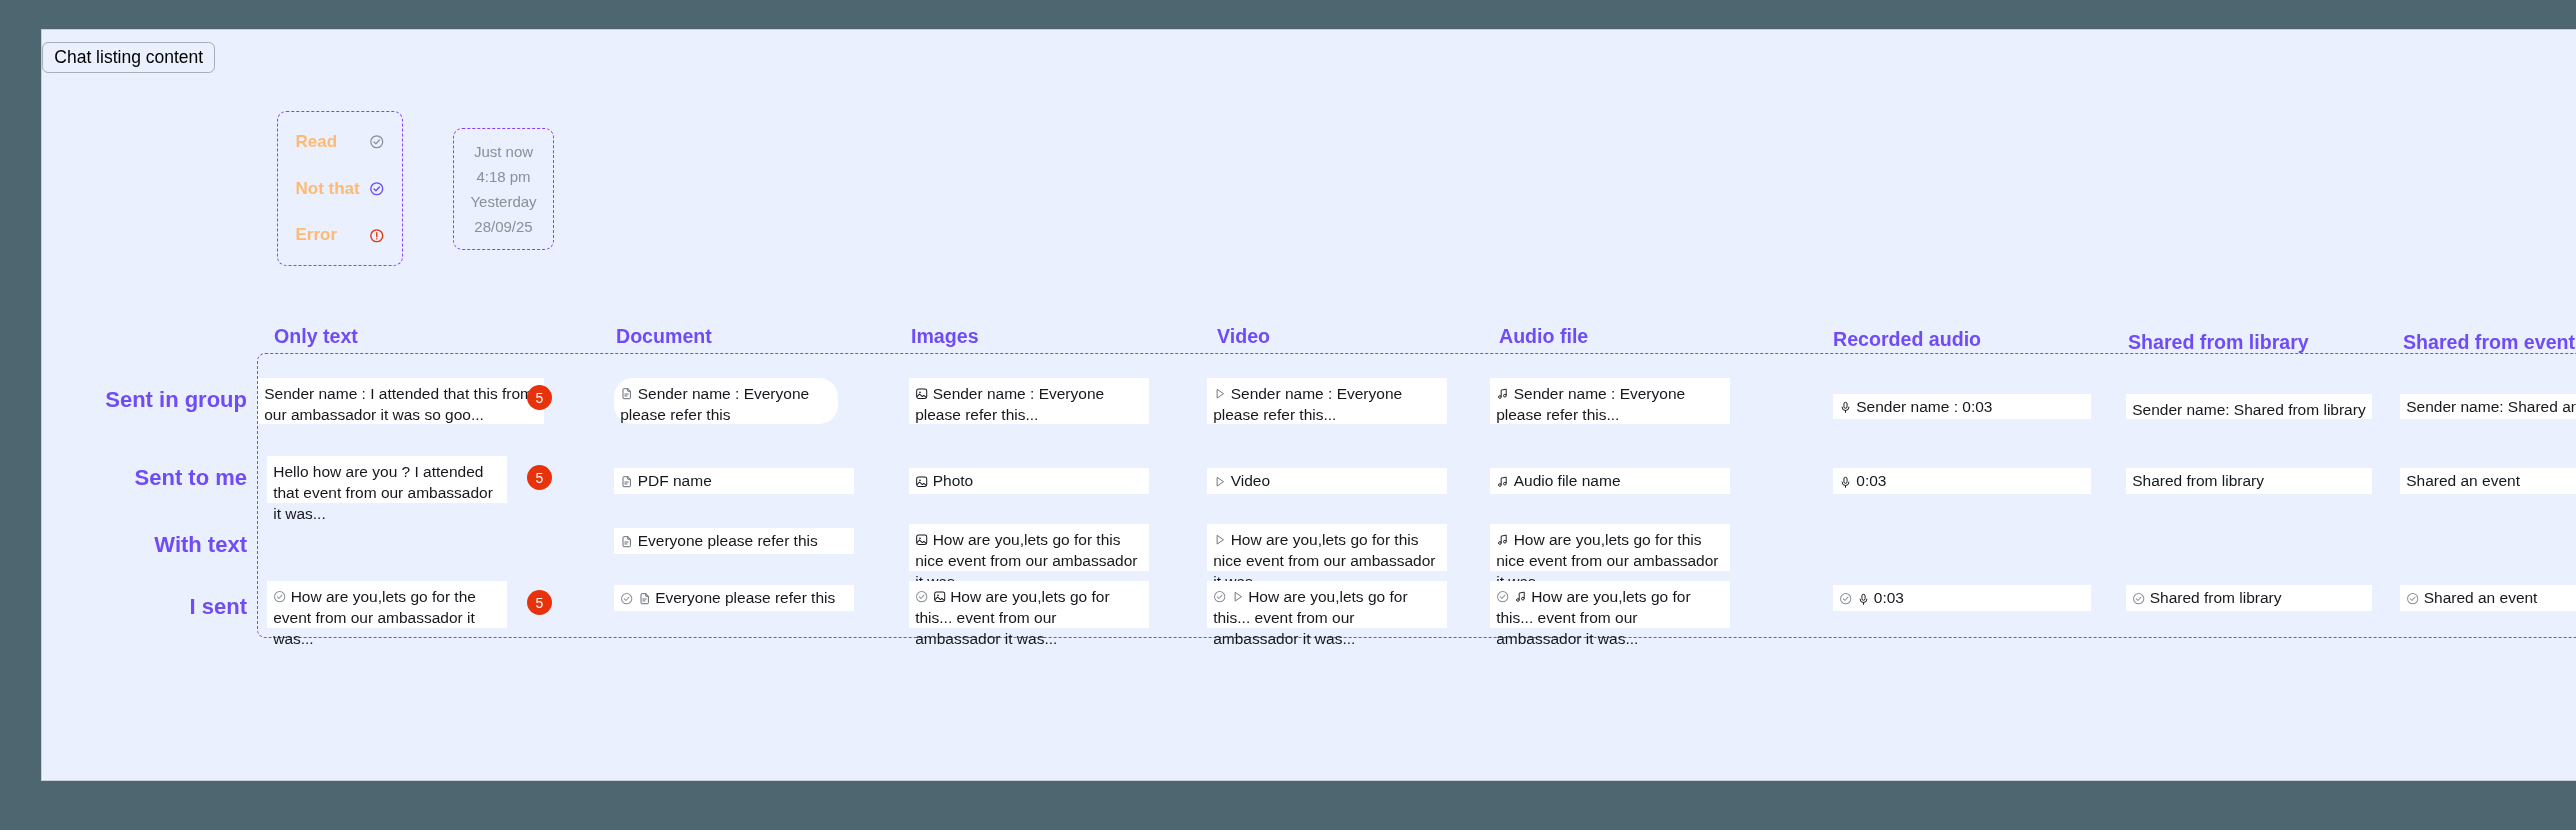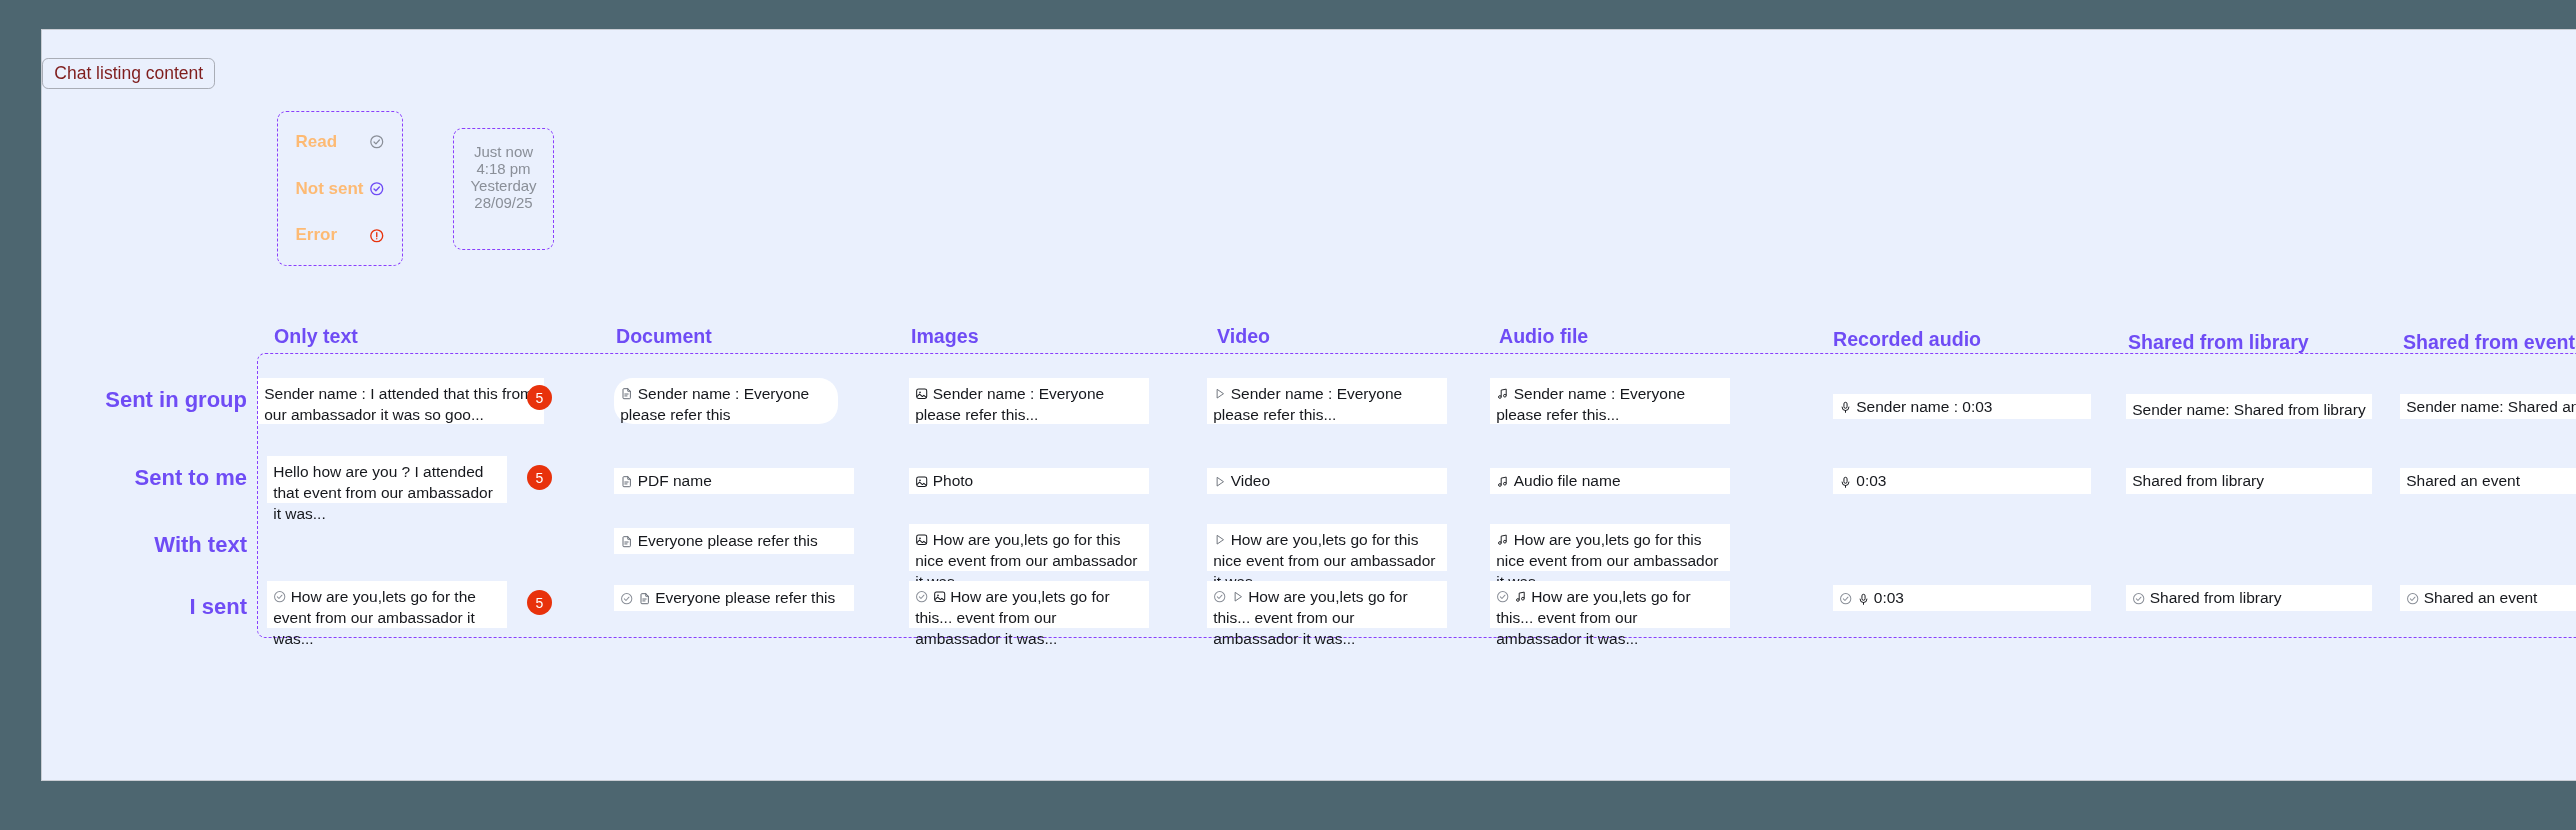--- a/index.html
+++ b/index.html
@@ -12,29 +12,29 @@
   .canvas {
     position: absolute;
     left: 41px; top: 29px;
     width: 3010px; height: 752px;
     background: #eaf0fd;
     border: 0.5px solid #c9cdd4;
   }
   
   .frame-tab {
     position: absolute;
-    left: 42px; top: 58px;
+    left: 42px; top: 42px;
     height: 31px;
     padding: 0 11.3px;
     display: flex; align-items: center;
     background: #eaf0fd;
     border: 1px solid #a9adb6;
     border-radius: 6.2px;
     font-size: 17.5px;
-    color: #7f1d1d;
+    color: #000000;
     white-space: nowrap;
   }
   
   .legend {
     position: absolute;
     border: 1.5px dashed #8a3ffc;
     border-radius: 9.3px;
   }
   .legend-status {
     left: 277px; top: 111px;
@@ -48,21 +48,21 @@
     justify-content: space-between;
   }
   .legend-row .lbl {
     font-size: 17px; font-weight: 700; color: #fdba74; text-align: right;
   }
   .legend-time {
     left: 453px; top: 128px;
     width: 101px; height: 122px;
     padding: 14.4px 15.5px;
     display: flex; flex-direction: column;
-    justify-content: flex-start;
+    justify-content: space-between;
     align-items: center;
   }
   .legend-time span {
     font-size: 15px; color: #8a8f98;
     white-space: nowrap;
   }
   
   .ico { display: inline-flex; align-items: center; justify-content: center; flex: none; }
   .ico svg { display: block; }
   
@@ -130,21 +130,21 @@
   <div class="legend-row">
     <span class="lbl">Read</span>
     <span class="ico">
       <svg width="15.5" height="15.5" viewBox="0 0 24 24" fill="none" stroke="#8a8f98" stroke-width="1.9">
         <circle cx="12" cy="12" r="9.2"></circle>
           <path d="M7.8 12.3l2.9 2.9 5.4-5.9" stroke-linecap="round" stroke-linejoin="round"></path>
       </svg>
     </span>
   </div>
   <div class="legend-row">
-    <span class="lbl">Not sent</span>
+    <span class="lbl">Not that</span>
     <span class="ico">
       <svg width="15.5" height="15.5" viewBox="0 0 24 24" fill="none" stroke="#6f4cf5" stroke-width="2.1">
         <circle cx="12" cy="12" r="9.2"></circle>
           <path d="M7.8 12.3l2.9 2.9 5.4-5.9" stroke-linecap="round" stroke-linejoin="round"></path>
       </svg>
     </span>
   </div>
   <div class="legend-row">
     <span class="lbl">Error</span>
     <span class="ico">

